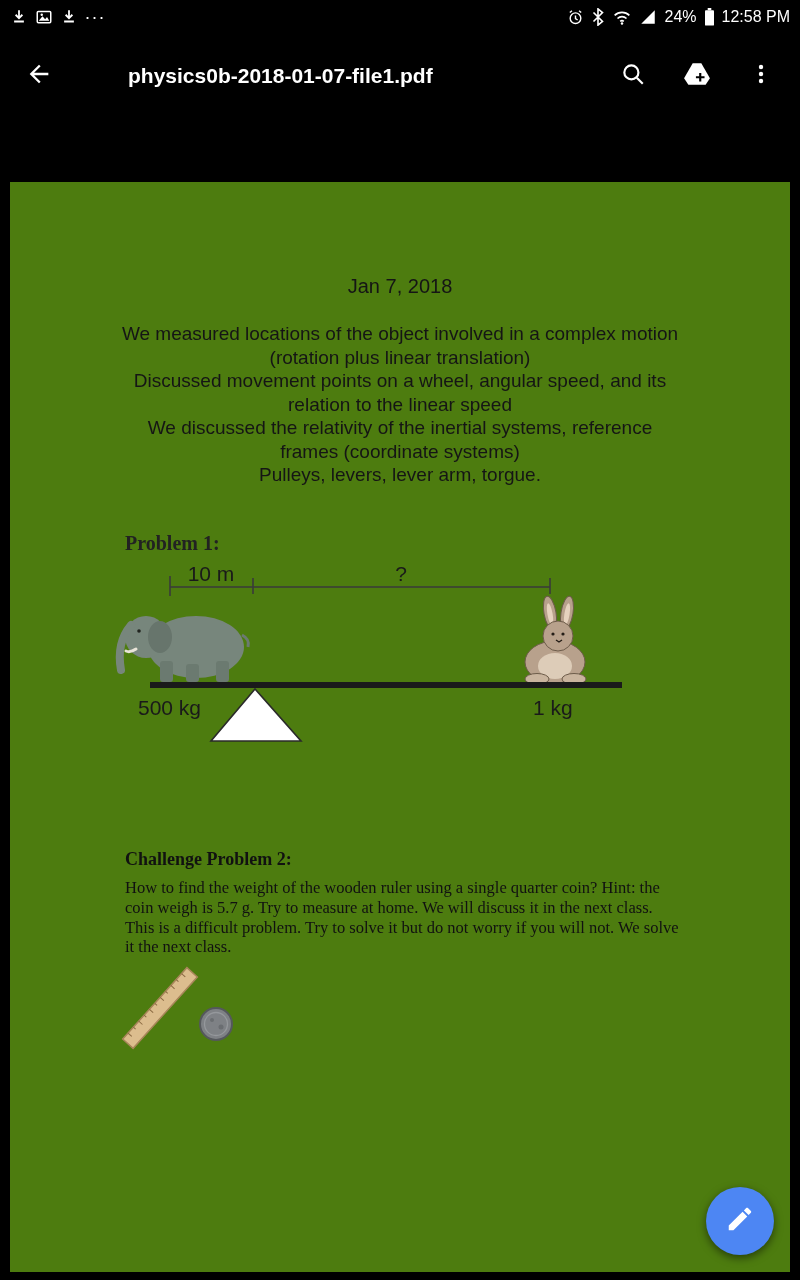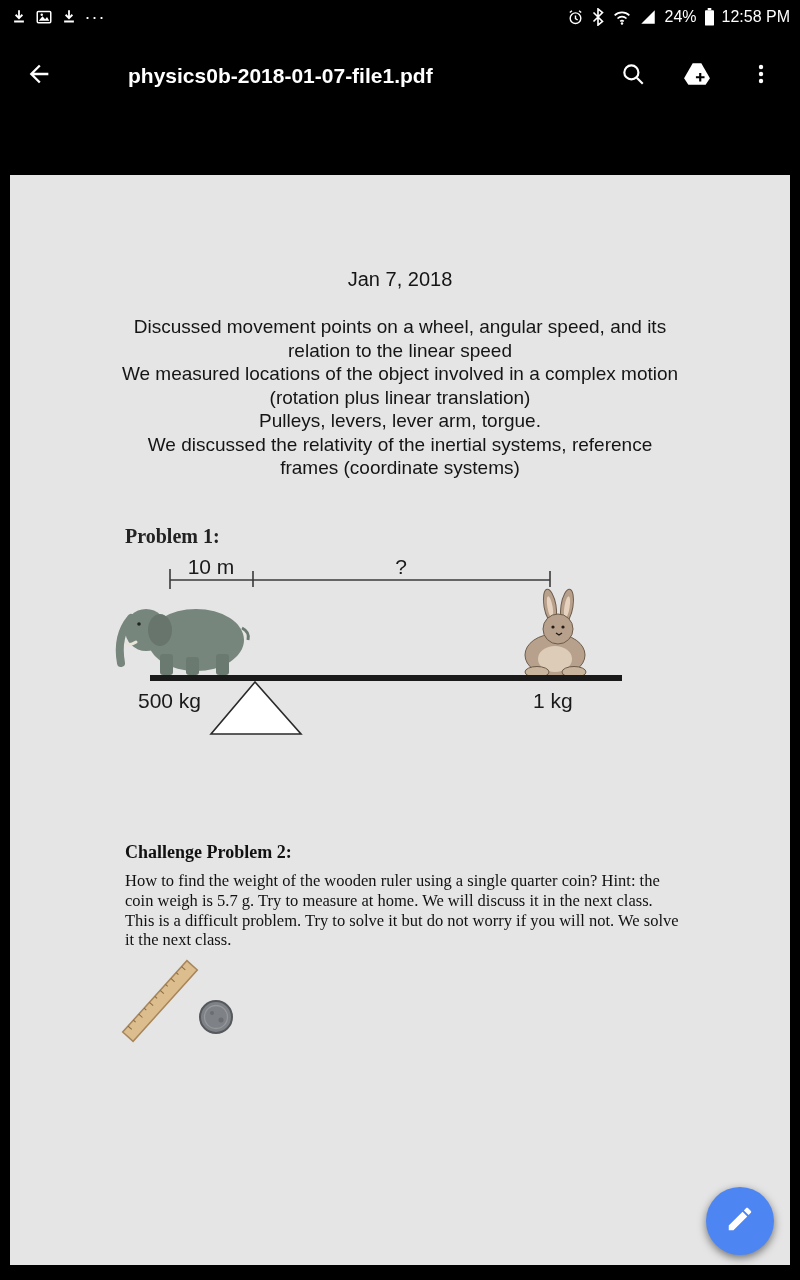--- a/index.html
+++ b/index.html
@@ -19,22 +19,22 @@
   
   .appbar { position:absolute; top:46px; left:0; width:800px; height:60px;
     display:flex; align-items:center; color:#fff; padding:0 22px;gap:44px; }
   .appbar .back { width:34px; height:34px; display:flex; align-items:center; justify-content:center; }
   .appbar .title { flex:1; font-size:21px; font-weight:bold; margin-left:28px;
     white-space:nowrap; overflow:hidden; }
   .appbar .actions { display:flex; align-items:center; gap:30px; }
   .abtn { width:34px; height:34px; display:flex; align-items:center; justify-content:center; }
 
   
-  .page { position:absolute; left:10px; top:175px; width:780px; height:1090px;
-    background:#e5e5e5; color:#151515; }
+  .page { position:absolute; left:10px; top:182px; width:780px; height:1090px;
+    background:#4d7c0f; color:#151515; }
 
   .date-heading { position:absolute; top:93px; left:0; width:780px;
     text-align:center; font-size:20px; }
 
   .summary { position:absolute; top:140px; left:110px; width:560px;
     text-align:center; font-size:19px; line-height:23.5px; }
 
   .prob1-heading { position:absolute; top:350px; left:115px;
     font-family:"Liberation Serif",serif; font-weight:bold; font-size:20px; color:#222; }
 
@@ -156,24 +156,24 @@
         </span>
       </div>
     </div>
   </div>
 
   <div class="page">
 
     <div class="date-heading">Jan 7, 2018</div>
 
     <div class="summary">
+      <div>We measured locations of the object involved in a complex motion (rotation plus linear translation)</div>
       <div>Discussed movement points on a wheel, angular speed, and its relation to the linear speed</div>
-      <div>We measured locations of the object involved in a complex motion (rotation plus linear translation)</div>
+      <div>We discussed the relativity of the inertial systems, reference frames (coordinate systems)</div>
       <div>Pulleys, levers, lever arm, torgue.</div>
-      <div>We discussed the relativity of the inertial systems, reference frames (coordinate systems)</div>
     </div>
 
     <div class="prob1-heading">Problem 1:</div>
 
     <svg class="diagram" width="780" height="182" viewBox="0 0 780 182">
 
       <g stroke="#3a3a3a" stroke-width="1.6">
         <line x1="160" y1="22" x2="540" y2="22"></line>
         <line x1="160" y1="11" x2="160" y2="31"></line>
         <line x1="243" y1="13" x2="243" y2="29"></line>

